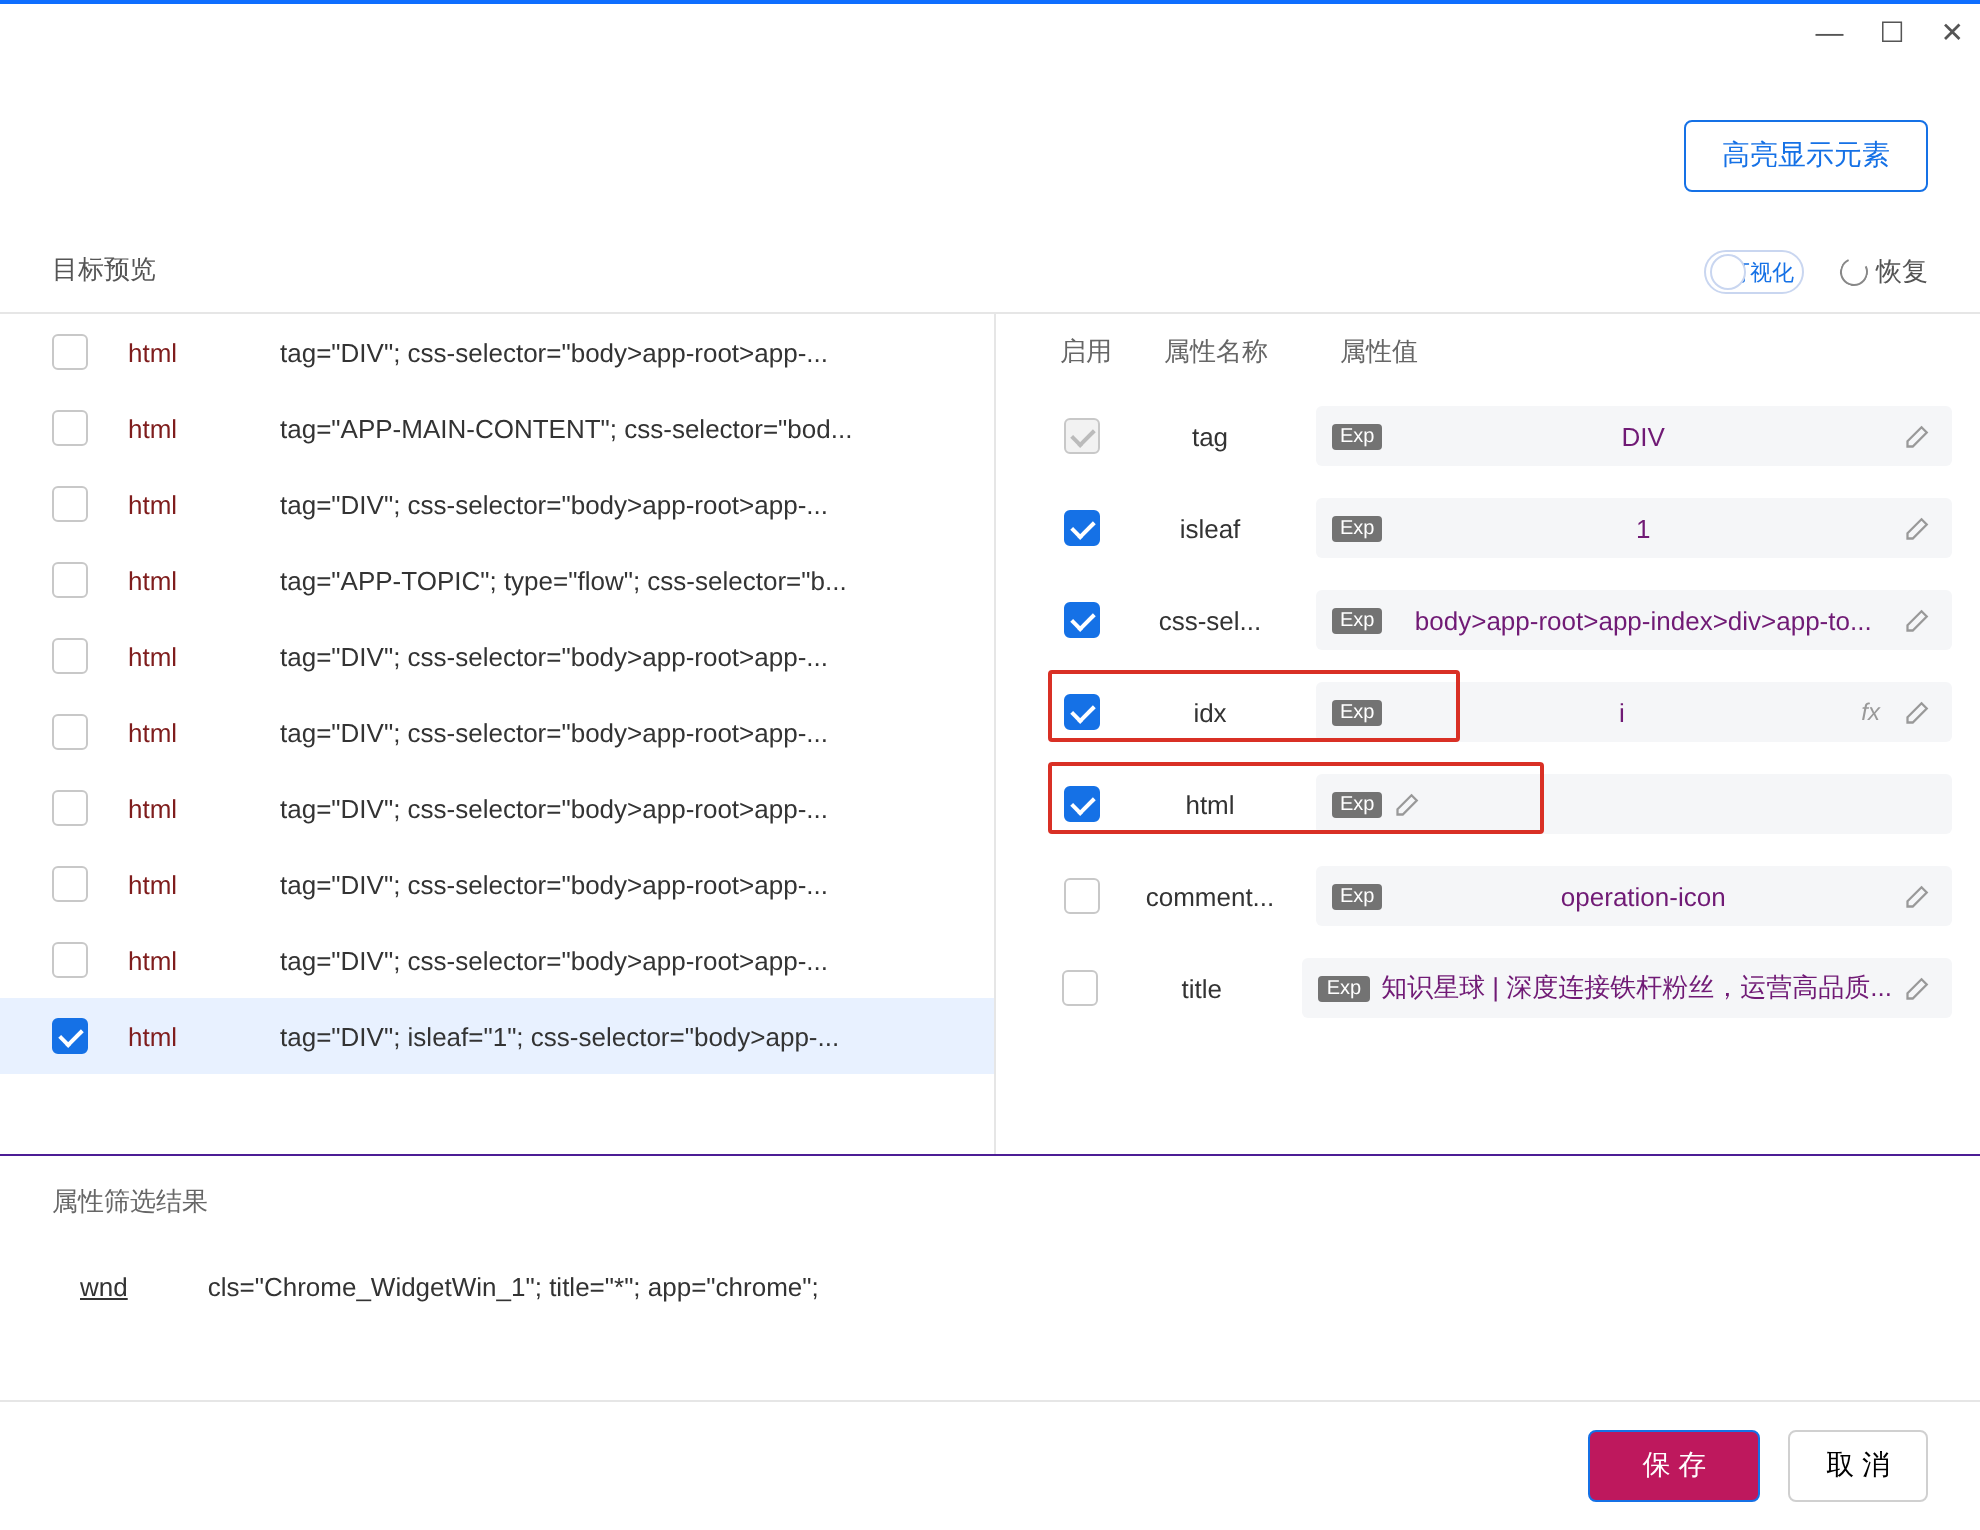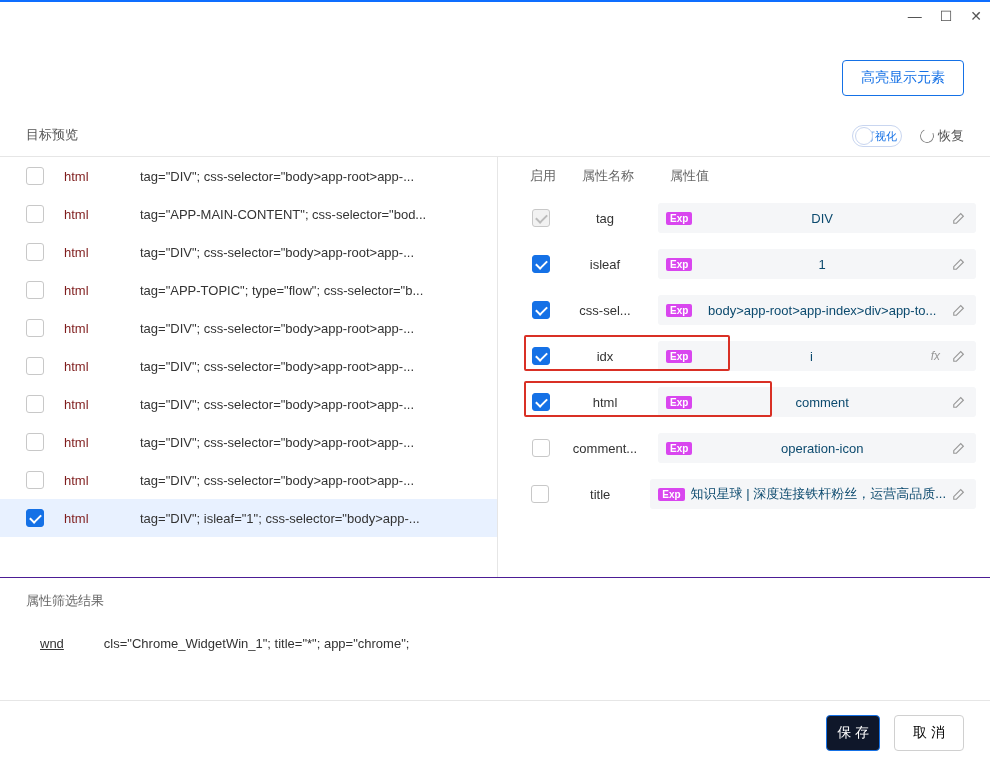--- a/index.html
+++ b/index.html
@@ -3,21 +3,21 @@
 <meta charset="utf-8">
 <style>
 * { box-sizing: border-box; margin: 0; padding: 0; }
 body { font-family: "Microsoft YaHei", -apple-system, sans-serif; font-size: 13px; color: #333; background: #fff; width: 990px; height: 765px; overflow: hidden; position: relative; }
 .titlebar { height: 30px; border-top: 2px solid #0e6eff; display: flex; justify-content: flex-end; align-items: center; padding-right: 8px; gap: 18px; }
 .titlebar span { color: #555; cursor: pointer; font-size: 14px; }
 .header-actions { display: flex; justify-content: flex-end; padding: 30px 26px 20px 0; gap: 4px; }
 .btn { padding: 8px 18px; border: 1px solid #d0d0d0; border-radius: 4px; background: #fff; cursor: pointer; font-size: 14px; }
 .btn-outline-blue { border-color: #1571e6; color: #1571e6; }
 .btn-outline-green { border-color: #2aa952; color: #2aa952; display: flex; align-items: center; gap: 6px; }
-.btn-primary { background: #0f172a; color: #fff; border-color: #1571e6; padding: 8px 10px; }
+.btn-primary { background: #be185d; color: #fff; border-color: #1571e6; padding: 8px 26px; }
 .tabs-row { display: flex; align-items: center; border-bottom: 1px solid #e6e6e6; padding: 0 26px; }
 .tabs { display: flex; gap: 26px; }
 .tab { padding: 10px 0 12px 0; cursor: pointer; color: #555; }
 .tab.active { color: #1571e6; border-bottom: 2px solid #1571e6; }
 .tabs-right { margin-left: auto; display: flex; align-items: center; gap: 18px; color: #555; }
 .toggle { width: 50px; height: 22px; border-radius: 11px; border: 1px solid #c9d6f0; display: flex; align-items: center; justify-content: flex-end; padding: 0 4px 0 2px; font-size: 11px; color: #1571e6; position: relative; }
 .toggle::before { content: ""; width: 16px; height: 16px; border-radius: 50%; background: #fff; border: 1px solid #c9d6f0; position: absolute; left: 2px; }
 .restore { display: flex; align-items: center; gap: 4px; cursor: pointer; text-align: center; }
 .main-split { display: flex; height: 420px; }
 .left-pane { width: 498px; overflow-y: auto; border-right: 1px solid #e6e6e6; }
@@ -32,22 +32,22 @@
 .col-type { width: 56px; color: #7f1d1d; flex-shrink: 0; }
 .col-desc { flex: 1; white-space: nowrap; overflow: hidden; text-overflow: ellipsis; color: #333; }
 .prop-header { display: flex; padding: 10px 16px 10px 22px; color: #666; font-size: 13px; gap: 18px; justify-content: center; }
 .ph-enable { width: 34px; }
 .ph-name { width: 70px; }
 .ph-val { flex: 1; }
 .prop-row { display: flex; align-items: center; padding: 8px 14px 8px 22px; gap: 18px; position: relative; }
 .prop-chk-wrap { width: 22px; display: flex; justify-content: center; }
 .prop-name { width: 70px; color: #333; white-space: nowrap; overflow: hidden; text-overflow: ellipsis; }
 .prop-val-box { flex: 1; background: #f5f6f8; border-radius: 3px; display: flex; align-items: center; padding: 5px 8px; gap: 6px; min-height: 30px; }
-.exp-badge { background: #d946ef; color: #fff; font-size: 10px; padding: 1px 4px; border-radius: 2px; font-weight: bold; }
-.prop-val-text { flex: 1; white-space: nowrap; overflow: hidden; text-overflow: ellipsis; color: #0c4a6e; }
+.exp-badge { background: #737373; color: #fff; font-size: 10px; padding: 1px 4px; border-radius: 2px; font-weight: normal; }
+.prop-val-text { flex: 1; white-space: nowrap; overflow: hidden; text-overflow: ellipsis; color: #701a75; }
 .edit-icn { color: #999; cursor: pointer; width: 16px; display: flex; align-items: center; }
 .fx-icn { color: #999; font-style: italic; margin-right: 6px; font-size: 12px; }
 .red-box { border: 2px solid #d93025; border-radius: 2px; position: absolute; pointer-events: none; }
 .result-section { border-top: 1px solid #4c1d95; padding: 0 26px; }
 .result-title { color: #666; padding: 14px 0 6px 0; }
 .result-row { display: flex; align-items: center; padding: 20px 0; gap: 40px; }
 .result-label { color: #333; margin-left: 14px; text-decoration: underline; }
 .result-val { color: #333; }
 .footer { position: absolute; bottom: 0; left: 0; right: 0; border-top: 1px solid #e6e6e6; padding: 14px 26px; display: flex; justify-content: flex-end; gap: 14px; }
 .circle-check { width: 14px; height: 14px; border-radius: 50%; background: #2aa952; display: inline-flex; align-items: center; justify-content: center; }
@@ -205,21 +205,20 @@
           </div>
         </div>
         <div class="red-box" style="left: 16px; top: 140px; width: 206px; height: 36px;"></div>
         <div class="prop-row">
           <div class="prop-chk-wrap">
             <div class="chk on"></div>
           </div>
           <div class="prop-name">html</div>
           <div class="prop-val-box">
             <span class="exp-badge">Exp</span>
-            <span class="prop-val-text">comment</span>
             <span class="edit-icn">
               <svg class="pencil" viewBox="0 0 16 16">
                 <path d="M2 11 L10 3 L13 6 L5 14 L2 14 Z M10 3 L13 6" fill="none" stroke="#999" stroke-width="1.3"></path>
               </svg>
             </span>
           </div>
         </div>
         <div class="red-box" style="left: 16px; top: 186px; width: 248px; height: 36px;"></div>
         <div class="prop-row">
           <div class="prop-chk-wrap">

